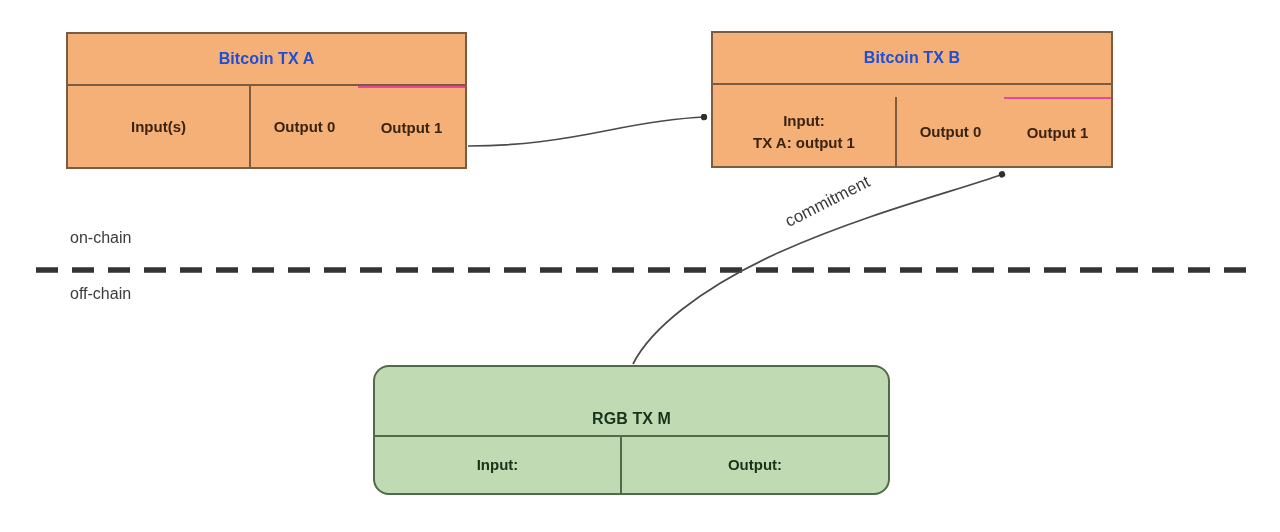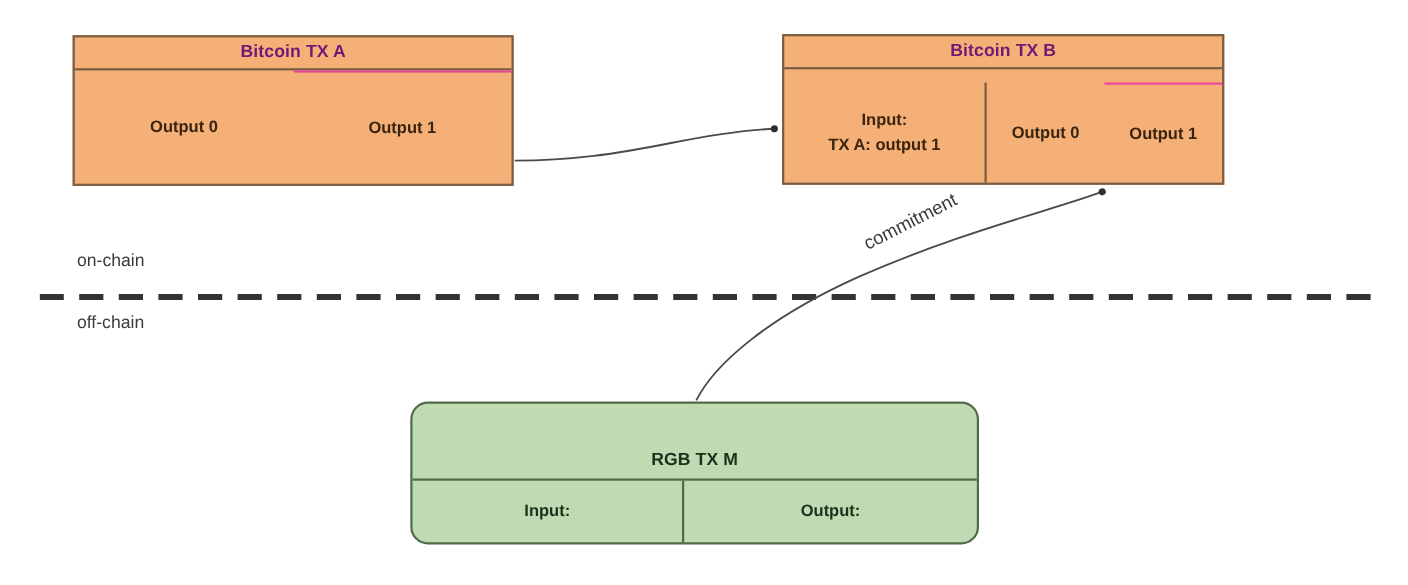--- a/index.html
+++ b/index.html
@@ -36,23 +36,23 @@
   .tx-header {
     flex: 0 0 auto;
     display: flex;
     align-items: center;
     justify-content: center;
     font-weight: bold;
     letter-spacing: .1px;
     box-sizing: border-box;
   }
   .tx-box.orange > .tx-header {
-    height: 30px;
+    height: 52px;
     border-bottom: 2px solid #7a5c42;
-    color: #701a75;
+    color: #1d4ed8;
     font-size: 16px;
   }
   .tx-box.green > .tx-header {
     height: 34px;
     border-bottom: 2px solid #4f6b4a;
     color: #17341a;
     font-size: 16px;
     margin-top: 36px;
   }
 
@@ -171,20 +171,23 @@
   }
 </style>
 </head>
 <body>
 
 <div id="canvas">
 
   <div class="tx-box orange" id="tx-a">
     <div class="tx-header">Bitcoin TX A</div>
     <div class="tx-body">
+      <div class="tx-inputs">
+        <span>Input(s)</span>
+      </div>
       <div class="tx-outputs">
         <div class="tx-output-cell">Output 0</div>
         <div class="tx-output-cell">Output 1</div>
       </div>
     </div>
   </div>
 
   <div class="tx-box orange" id="tx-b">
     <div class="tx-header">Bitcoin TX B</div>
     <div class="tx-body">

